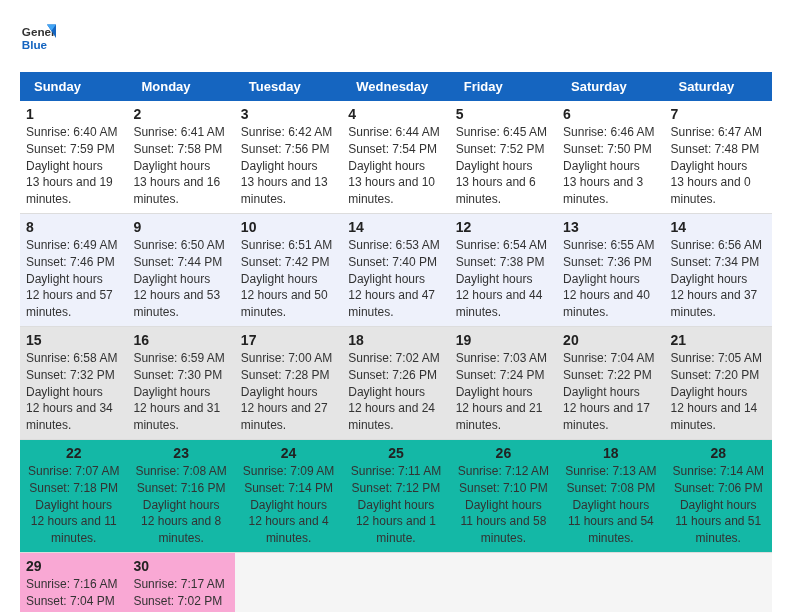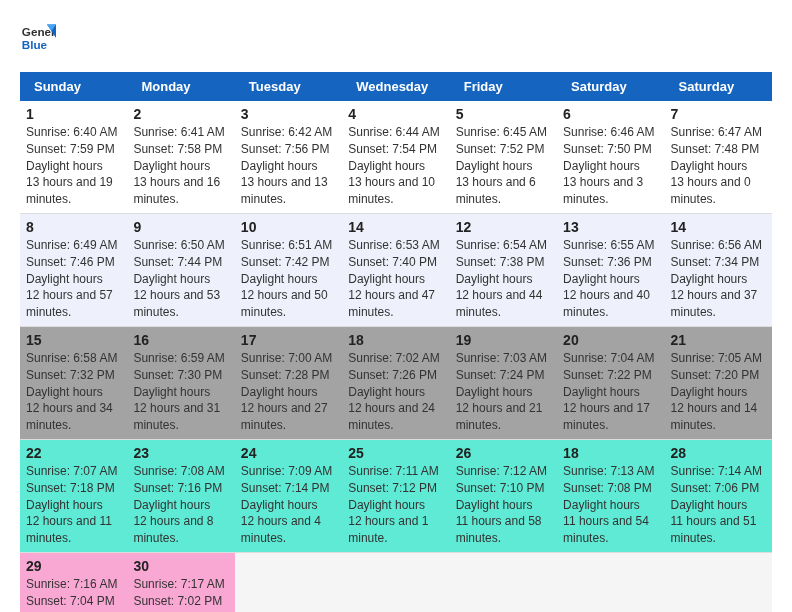--- a/index.html
+++ b/index.html
@@ -242,21 +242,21 @@
         <td>
         <span class="day-num">14</span>
         <div class="day-info">
           Sunrise: 6:56 AM<br>
           Sunset: 7:34 PM<br>
           Daylight hours<br>
           12 hours and 37 minutes.
         </div>
       </td>
       </tr>
-      <tr style="background: #a3a3a3;">
+      <tr style="background: #e5e5e5;">
         <td>
         <span class="day-num">15</span>
         <div class="day-info">
           Sunrise: 6:58 AM<br>
           Sunset: 7:32 PM<br>
           Daylight hours<br>
           12 hours and 34 minutes.
         </div>
       </td>
         <td>
@@ -307,21 +307,21 @@
         <td>
         <span class="day-num">21</span>
         <div class="day-info">
           Sunrise: 7:05 AM<br>
           Sunset: 7:20 PM<br>
           Daylight hours<br>
           12 hours and 14 minutes.
         </div>
       </td>
       </tr>
-      <tr style="background: #5eead4;">
+      <tr style="background: #14b8a6; text-align: center;">
         <td>
         <span class="day-num">22</span>
         <div class="day-info">
           Sunrise: 7:07 AM<br>
           Sunset: 7:18 PM<br>
           Daylight hours<br>
           12 hours and 11 minutes.
         </div>
       </td>
         <td>

